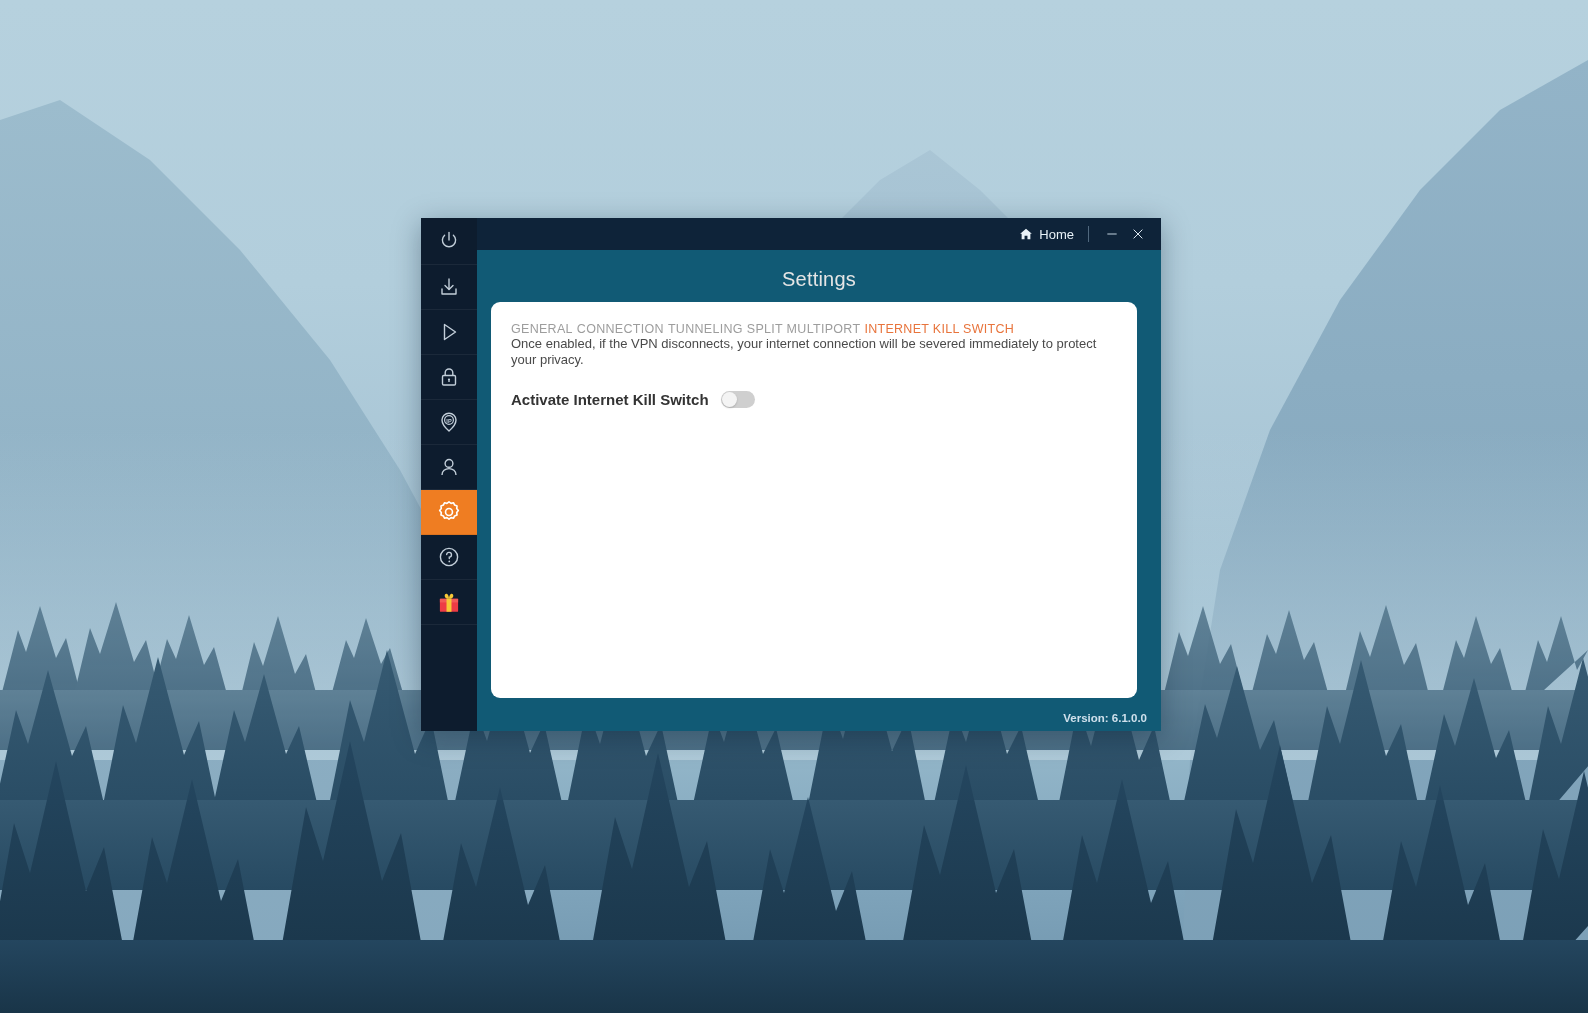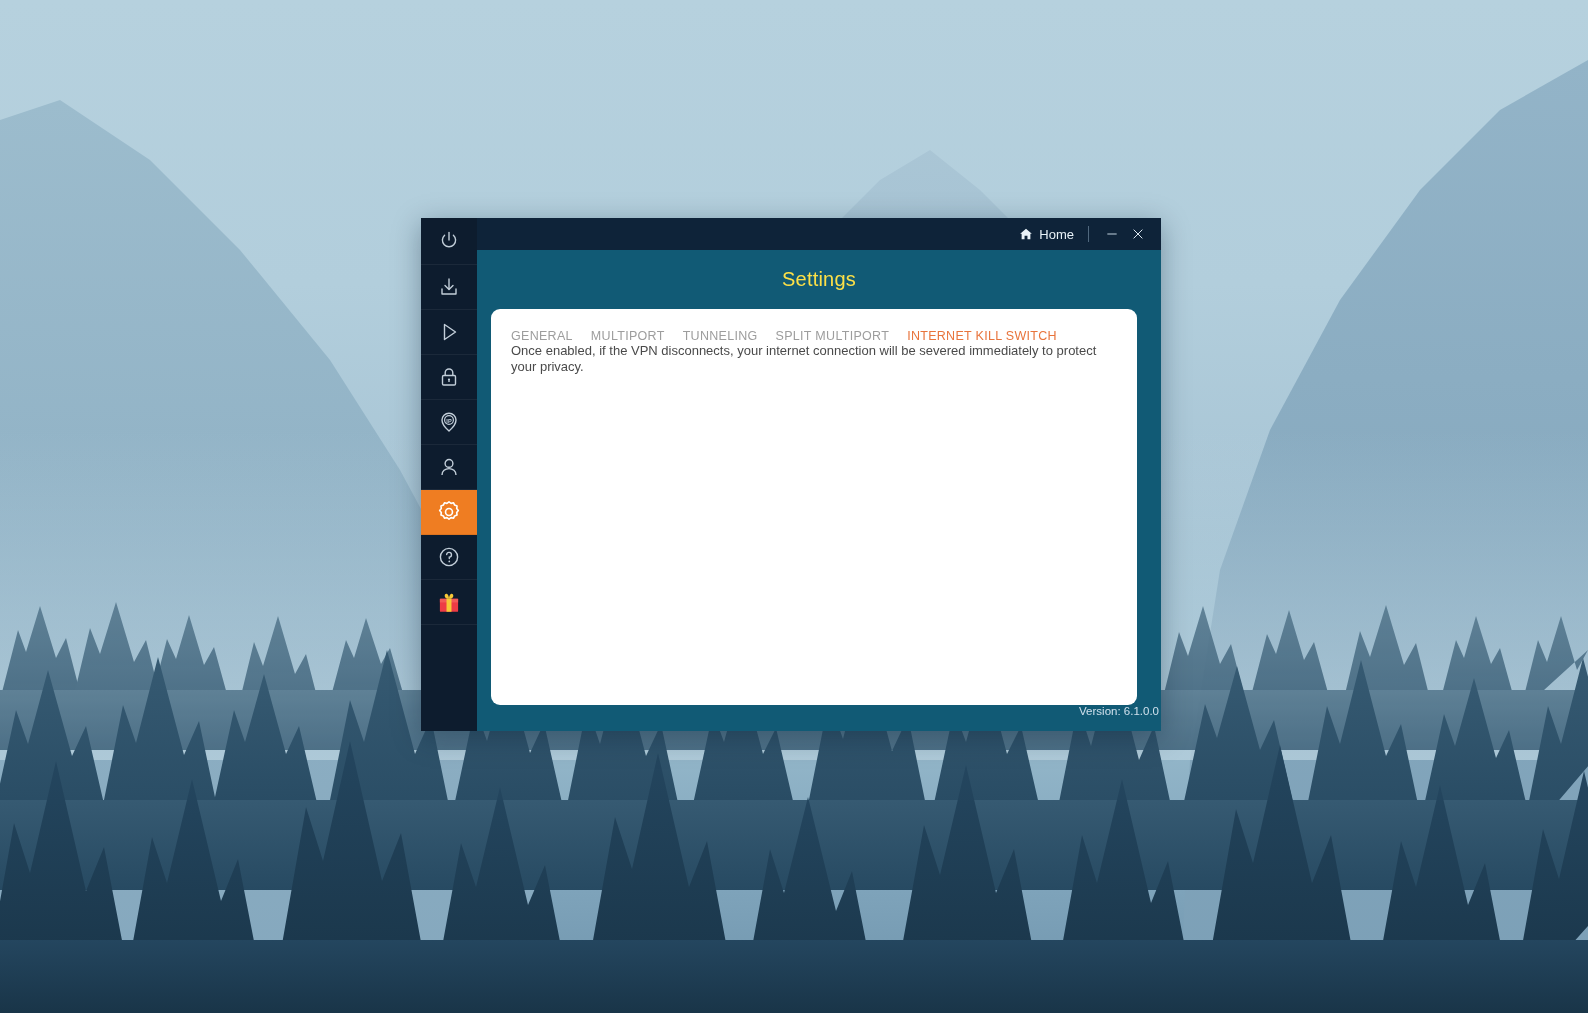--- a/index.html
+++ b/index.html
@@ -90,23 +90,23 @@
     height: 24px;
     display: flex;
     align-items: center;
     justify-content: center;
     color: #cfe0ec;
     cursor: pointer;
   }
 
   #settings-title {
     text-align: center;
-    color: #fde047;
+    color: #e5e5e5;
     font-size: 20px;
-    padding: 18px 0 18px 0;
+    padding: 18px 0 11px 0;
     letter-spacing: 0.2px;
   }
 
   #panel-wrap {
     flex: 1 1 auto;
     padding: 0 24px 0 14px;
     display: flex;
     flex-direction: column;
   }
   #white-panel {
@@ -114,21 +114,21 @@
     border-radius: 9px;
     height: 396px;
     padding: 20px 18px 0 18px;
     box-sizing: border-box;
     overflow: hidden;
   }
 
   #tabs {
     display: flex;
     align-items: baseline;
-    gap: 18px;
+    gap: 4px;
     padding-left: 2px;
   }
   .tab {
     font-size: 12.5px;
     color: #9d9d9d;
     letter-spacing: 0.3px;
     cursor: pointer;
     white-space: nowrap;
   }
   .tab.active {
@@ -172,25 +172,27 @@
     width: 15px;
     height: 15px;
     border-radius: 50%;
     background: #f4f4f4;
     box-shadow: 0 1px 2px rgba(0,0,0,0.18);
   }
 
   #version-bar {
     height: 40px;
     display: flex;
+    align-items: center;
     justify-content: flex-end;
-    padding-right: 2px;
+    padding-right: 14px;
     color: #cfe0ec;
     font-size: 11.5px;
     flex: 0 0 40px;
+    font-weight: bold;
   }
 </style>
 </head>
 <body>
 
 <div id="desktop">
 
   <svg class="wp-layer" viewBox="0 0 1588 1013" preserveAspectRatio="none">
     <defs>
       <linearGradient id="mtnL" x1="0" y1="0" x2="0" y2="1">
@@ -378,28 +380,34 @@
         </div>
       </div>
 
       <div id="settings-title">Settings</div>
 
       <div id="panel-wrap">
         <div id="white-panel">
 
           <div id="tabs">
             <div class="tab">GENERAL</div>
-            <div class="tab">MULTIPORT</div>
+            <div class="tab">CONNECTION</div>
             <div class="tab">TUNNELING</div>
             <div class="tab">SPLIT MULTIPORT</div>
             <div class="tab active">INTERNET KILL SWITCH</div>
           </div>
 
           <div id="kill-desc">Once enabled, if the VPN disconnects, your internet connection will be severed immediately to protect your privacy.</div>
 
+          <div id="activate-row">
+            <span id="activate-label">Activate Internet Kill Switch</span>
+            <div class="toggle">
+              <div class="knob"></div>
+            </div>
+          </div>
 
         </div>
       </div>
 
       <div id="version-bar">
         <span>Version: 6.1.0.0</span>
       </div>
 
     </div>
   </div>

